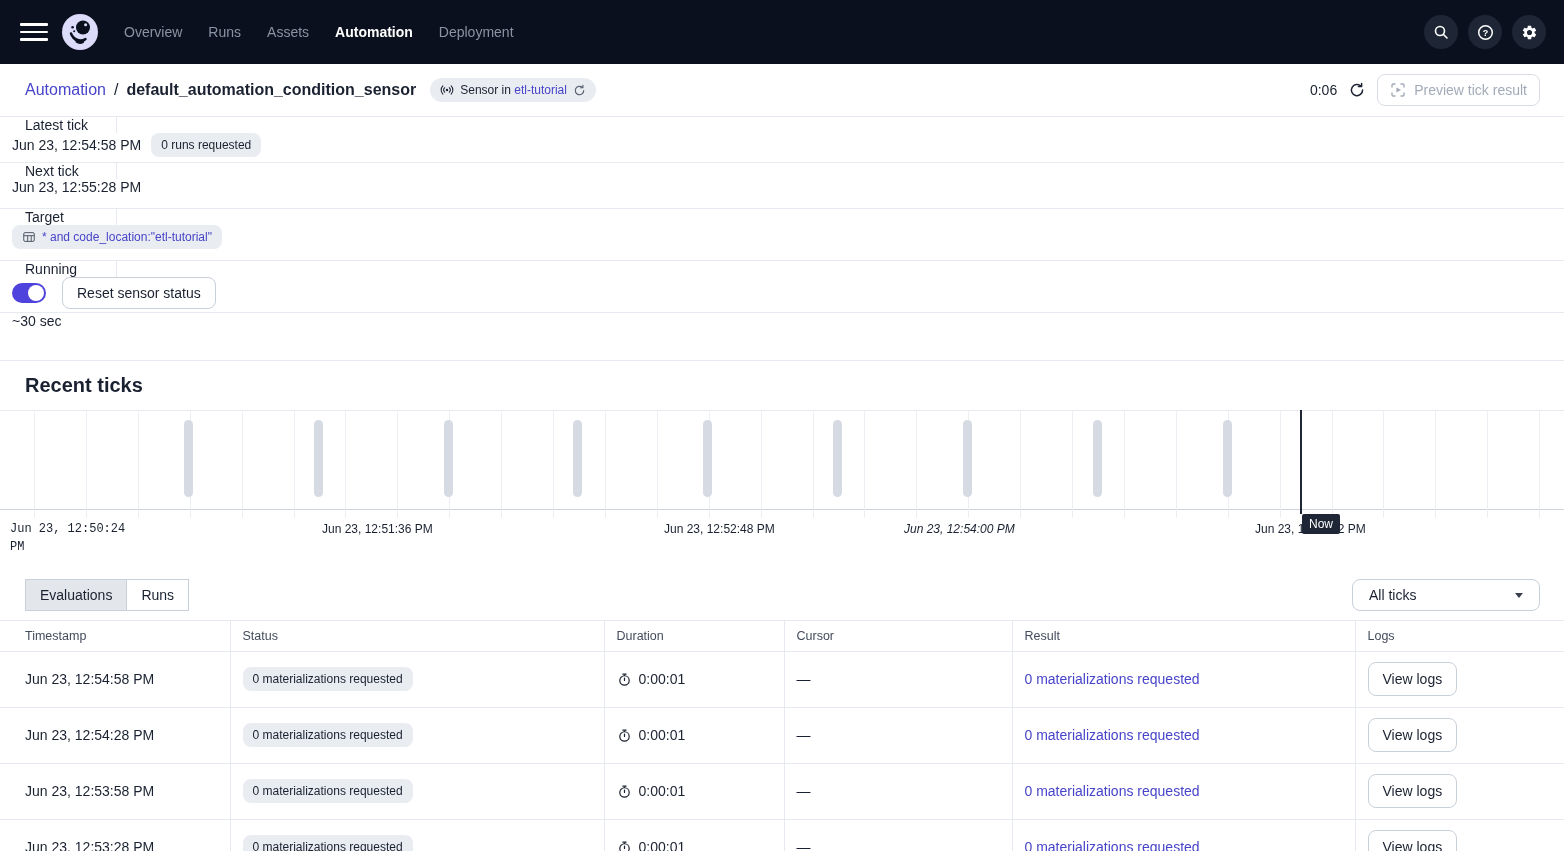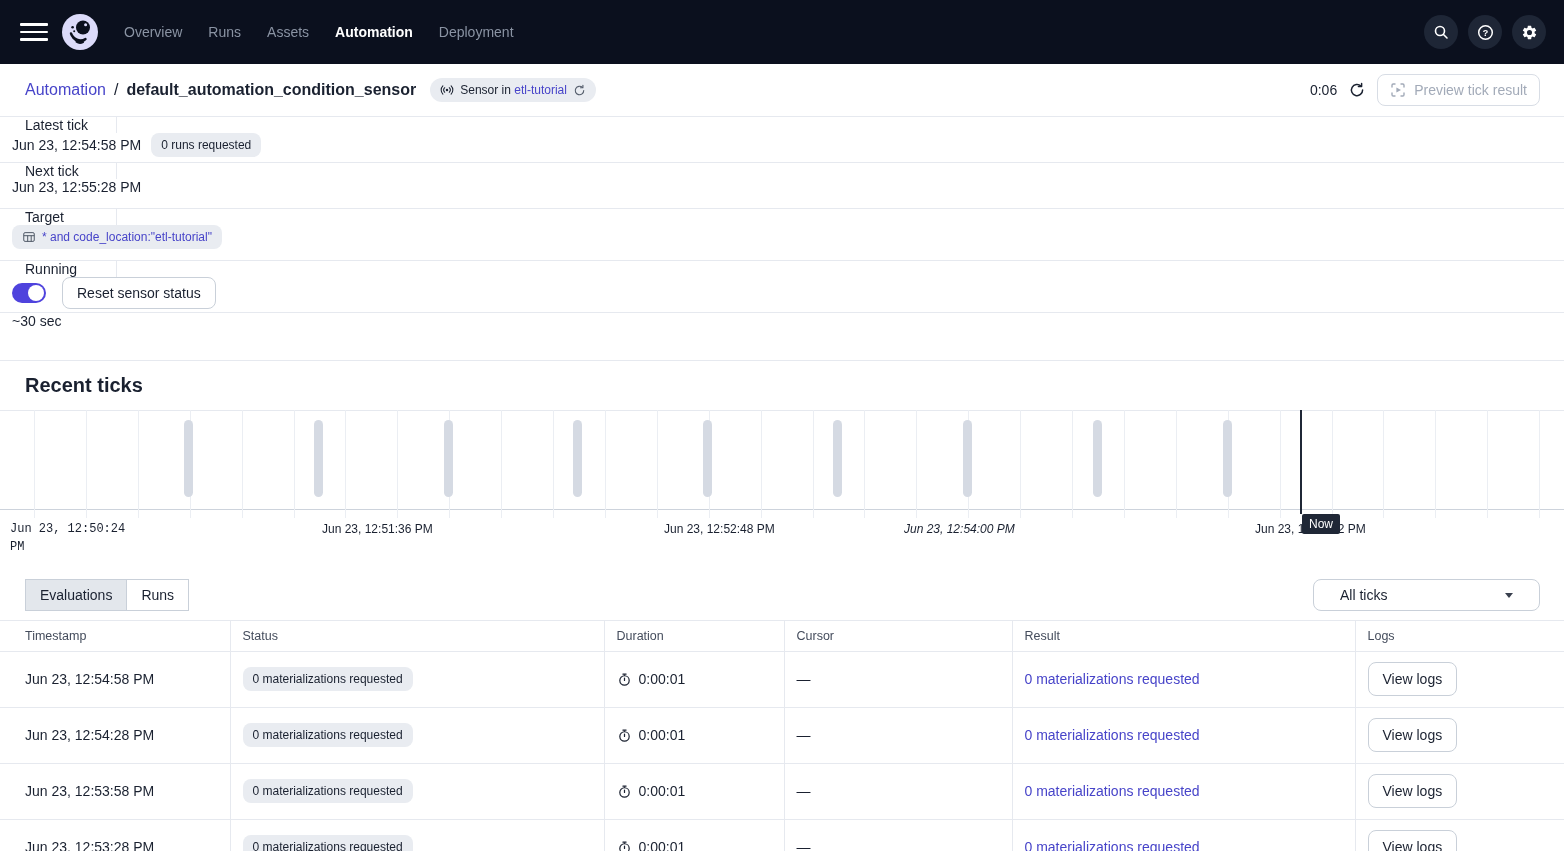--- a/index.html
+++ b/index.html
@@ -69,22 +69,22 @@
   .now-line{position:absolute;top:0;width:2px;height:104px;background:var(--now);z-index:2;}
   .now-tip{position:absolute;top:104px;background:var(--now);color:#fff;font-size:12px;padding:3px 7px;
            border-radius:2px;z-index:3;}
   .axis-label{position:absolute;top:110px;width:120px;font-size:12px;line-height:18px;color:var(--text);}
 
   
   .tabs-row{height:51px;display:flex;align-items:center;padding:0 24px 0 25px;border-bottom:1px solid var(--border);}
   .seg{display:inline-flex;border:1px solid #C9D0D9;border-radius:0;overflow:hidden;height:32px;}
   .seg button{font-size:14px;padding:0 14px;border:none;background:#fff;color:var(--text);cursor:pointer;font-family:inherit;}
   .seg button.active{background:#E3E7EC;border-right:1px solid #C9D0D9;}
-  .select{margin-left:auto;width:227px;height:32px;border:1px solid #C9D0D9;border-radius:8px;background:#fff;
-          display:flex;align-items:center;justify-content:space-between;padding:0 26px;font-size:14px;cursor:pointer;}
+  .select{margin-left:auto;width:188px;height:32px;border:1px solid #C9D0D9;border-radius:8px;background:#fff;
+          display:flex;align-items:center;justify-content:space-between;padding:0 16px;font-size:14px;cursor:pointer;}
   .caret{width:0;height:0;border-left:4px solid transparent;border-right:4px solid transparent;border-top:5px solid #39404E;}
 
   
   table{width:1564px;border-collapse:collapse;table-layout:fixed;}
   th{height:30px;font-size:12.5px;font-weight:400;color:#444C5C;text-align:left;padding-left:12px;
      border-bottom:1px solid var(--border);border-left:1px solid var(--border);}
   th:first-child{border-left:none;padding-left:25px;}
   td{height:56px;font-size:14px;padding-left:12px;border-bottom:1px solid var(--border);border-left:1px solid var(--border);}
   td:first-child{border-left:none;padding-left:25px;}
   .duration-cell{display:flex;align-items:center;gap:7px;}

